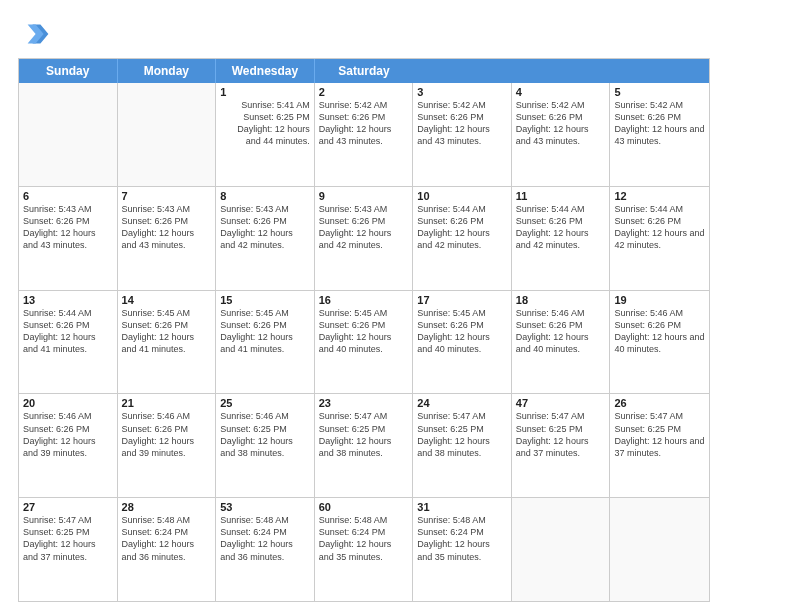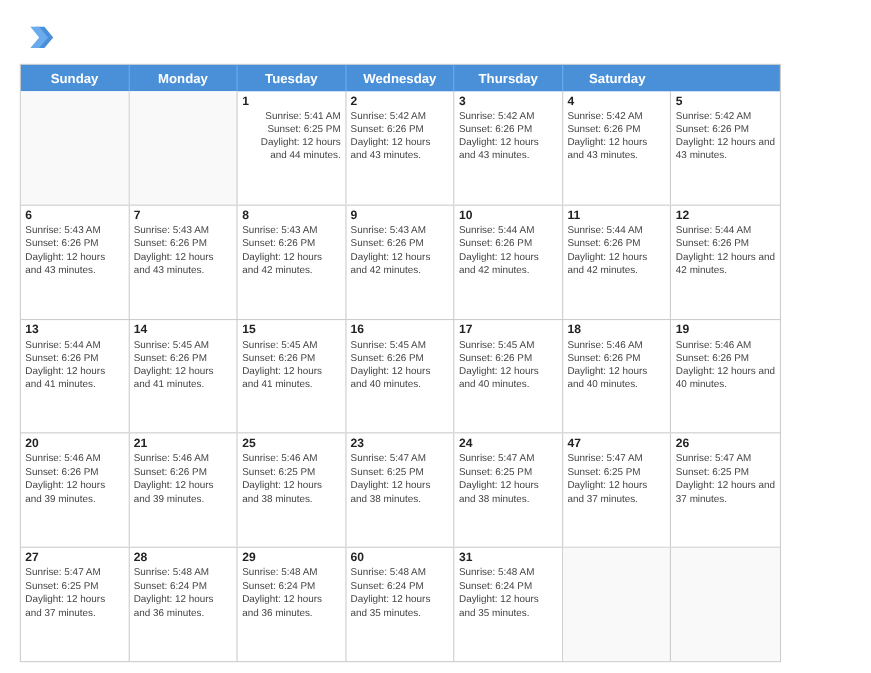--- a/index.html
+++ b/index.html
@@ -138,23 +138,21 @@
     <div class="title-block">
       <h1></h1>
       <h2></h2>
     </div>
   </div>
 
   <div class="calendar">
     <div class="cal-header" id="cal-header">
         <div class="cal-header-cell">Sunday</div>
         <div class="cal-header-cell">Monday</div>
-        <div class="cal-header-cell">Tuesday</div>
         <div class="cal-header-cell">Wednesday</div>
-        <div class="cal-header-cell">Thursday</div>
         <div class="cal-header-cell">Saturday</div>
       </div>
     <div class="cal-body" id="cal-body">
         <div class="cal-row">
           <div class="cal-cell empty"></div>
           <div class="cal-cell empty"></div>
           <div class="cal-cell">
             <span class="day-num">1</span>
             <div class="day-info" style="white-space: pre-line; text-align: right;">Sunrise: 5:41 AM
 Sunset: 6:25 PM
@@ -324,21 +322,21 @@
 Sunset: 6:25 PM
 Daylight: 12 hours and 37 minutes.</div>
           </div>
           <div class="cal-cell">
             <span class="day-num">28</span>
             <div class="day-info" style="white-space: pre-line;">Sunrise: 5:48 AM
 Sunset: 6:24 PM
 Daylight: 12 hours and 36 minutes.</div>
           </div>
           <div class="cal-cell">
-            <span class="day-num">29</span>
+            <span class="day-num">53</span>
             <div class="day-info" style="white-space: pre-line;">Sunrise: 5:48 AM
 Sunset: 6:24 PM
 Daylight: 12 hours and 36 minutes.</div>
           </div>
           <div class="cal-cell">
             <span class="day-num">60</span>
             <div class="day-info" style="white-space: pre-line;">Sunrise: 5:48 AM
 Sunset: 6:24 PM
 Daylight: 12 hours and 35 minutes.</div>
           </div>

